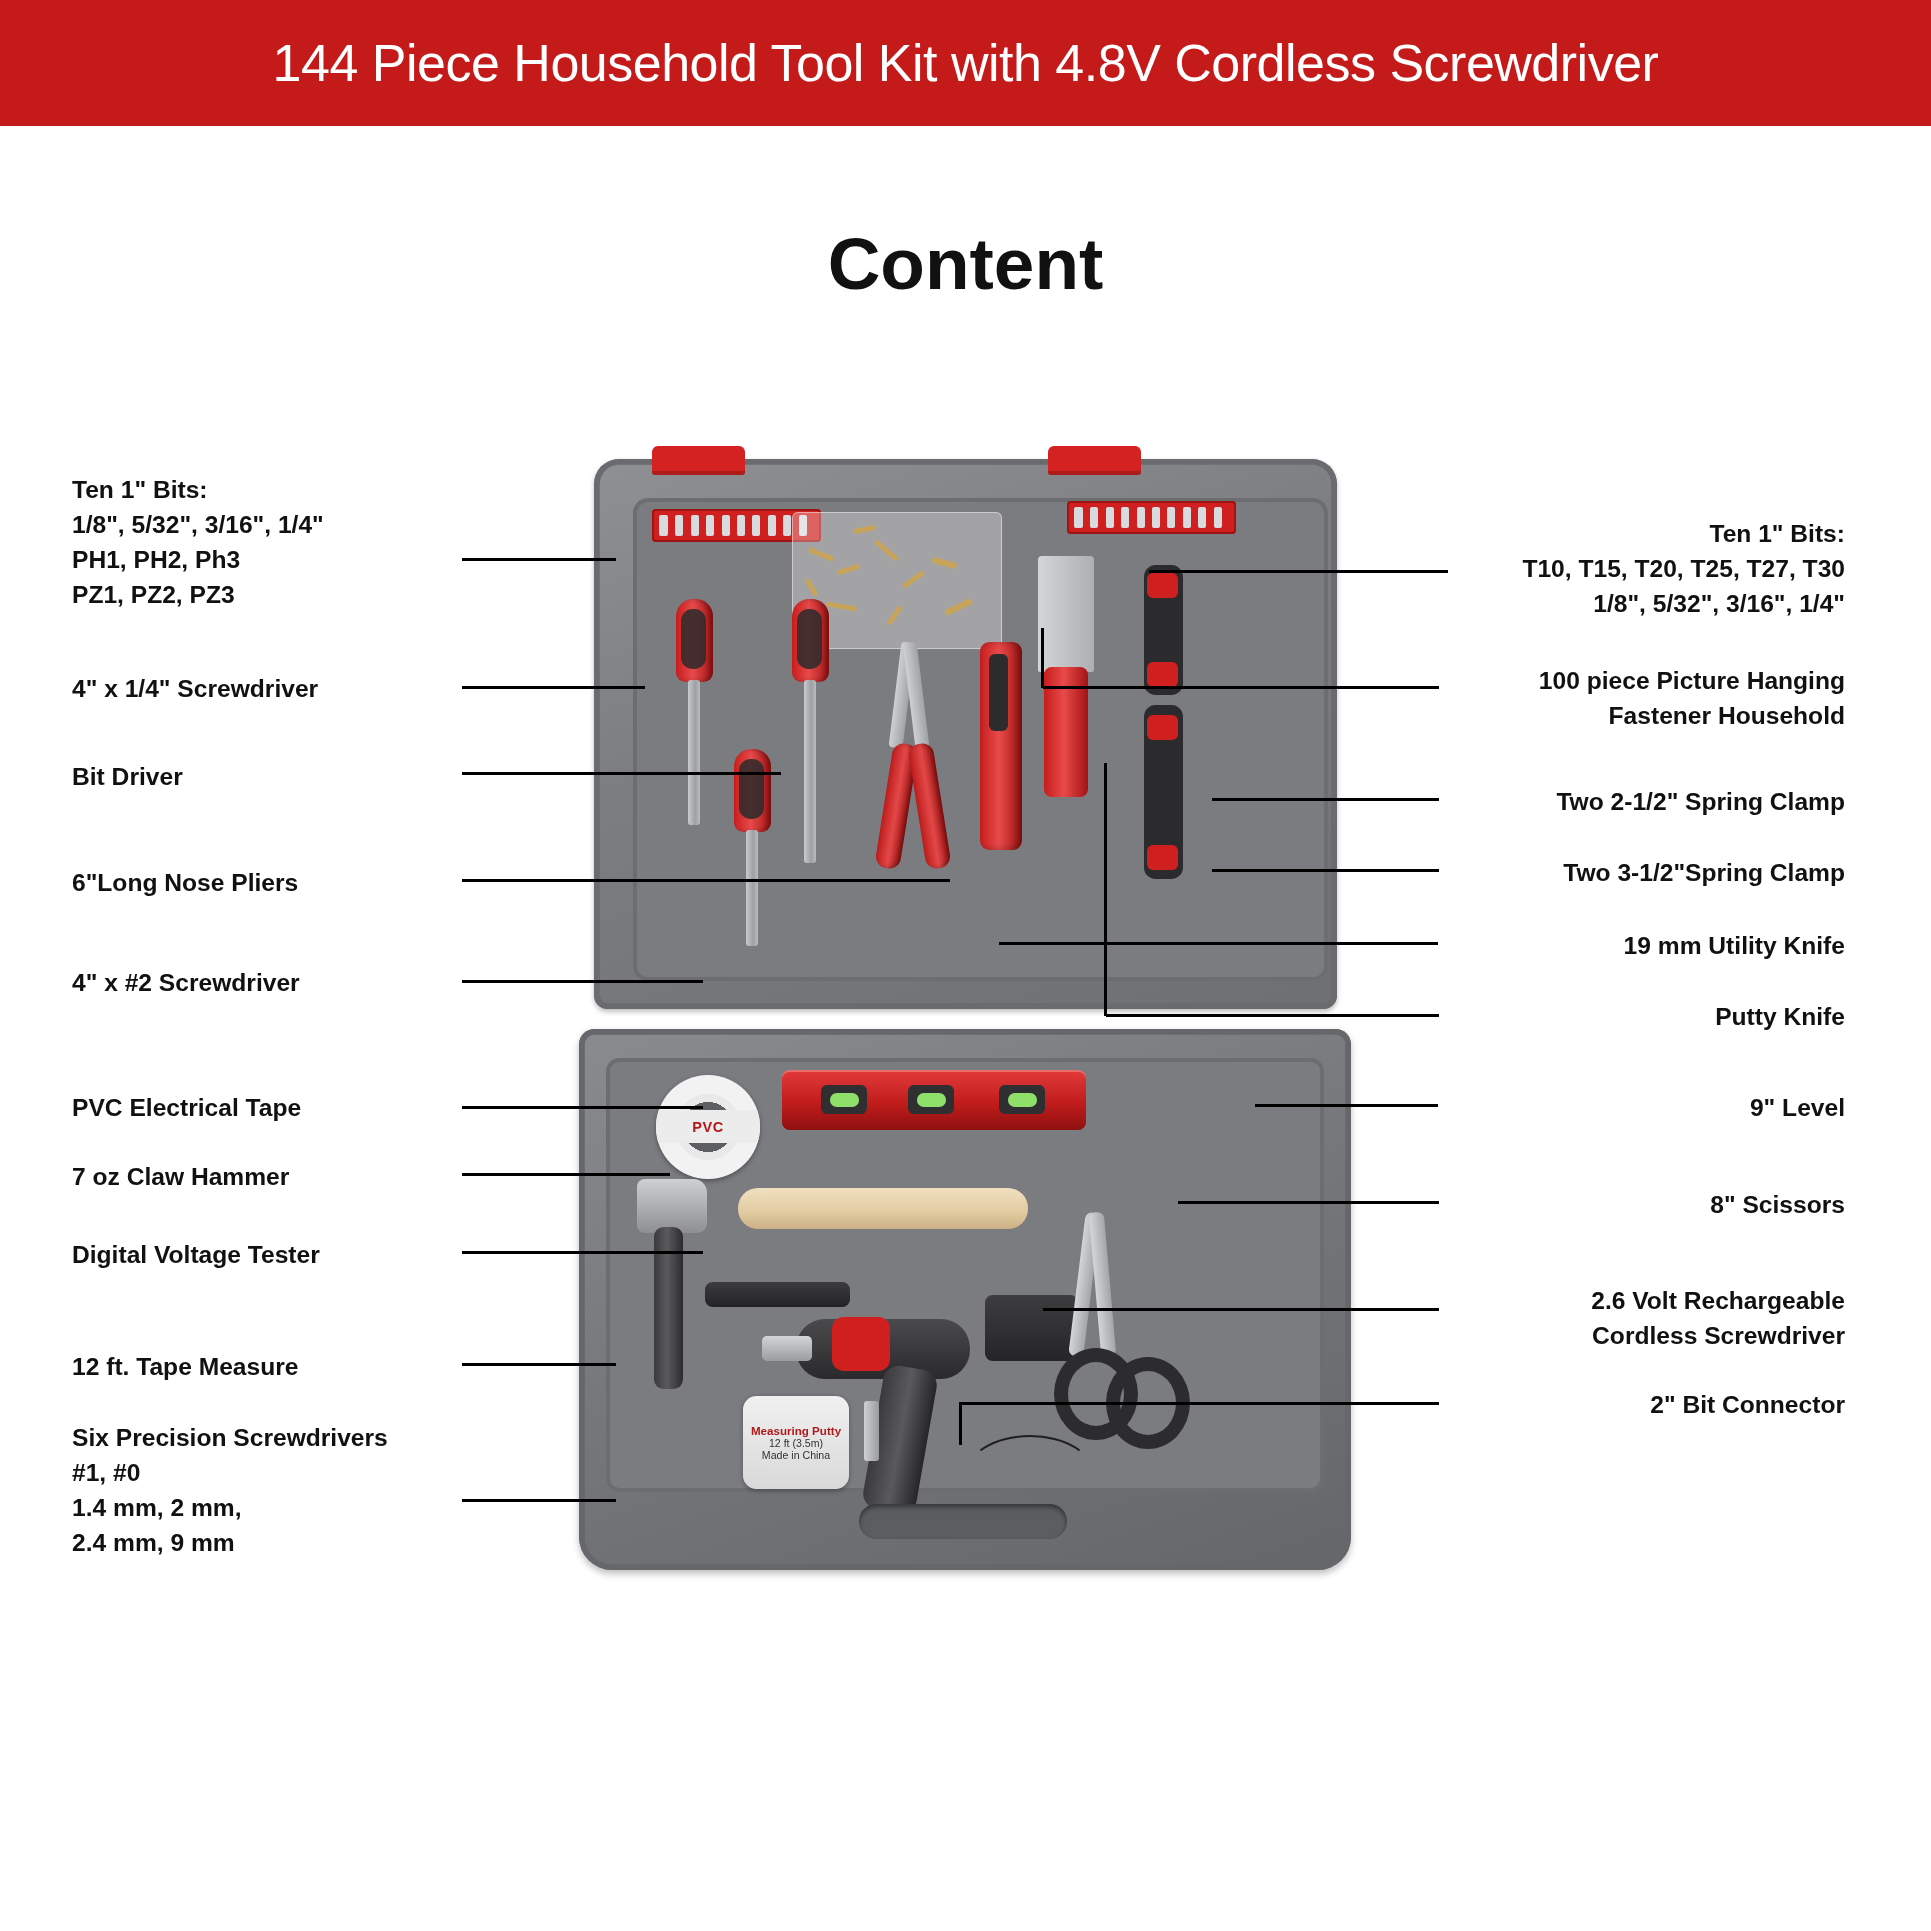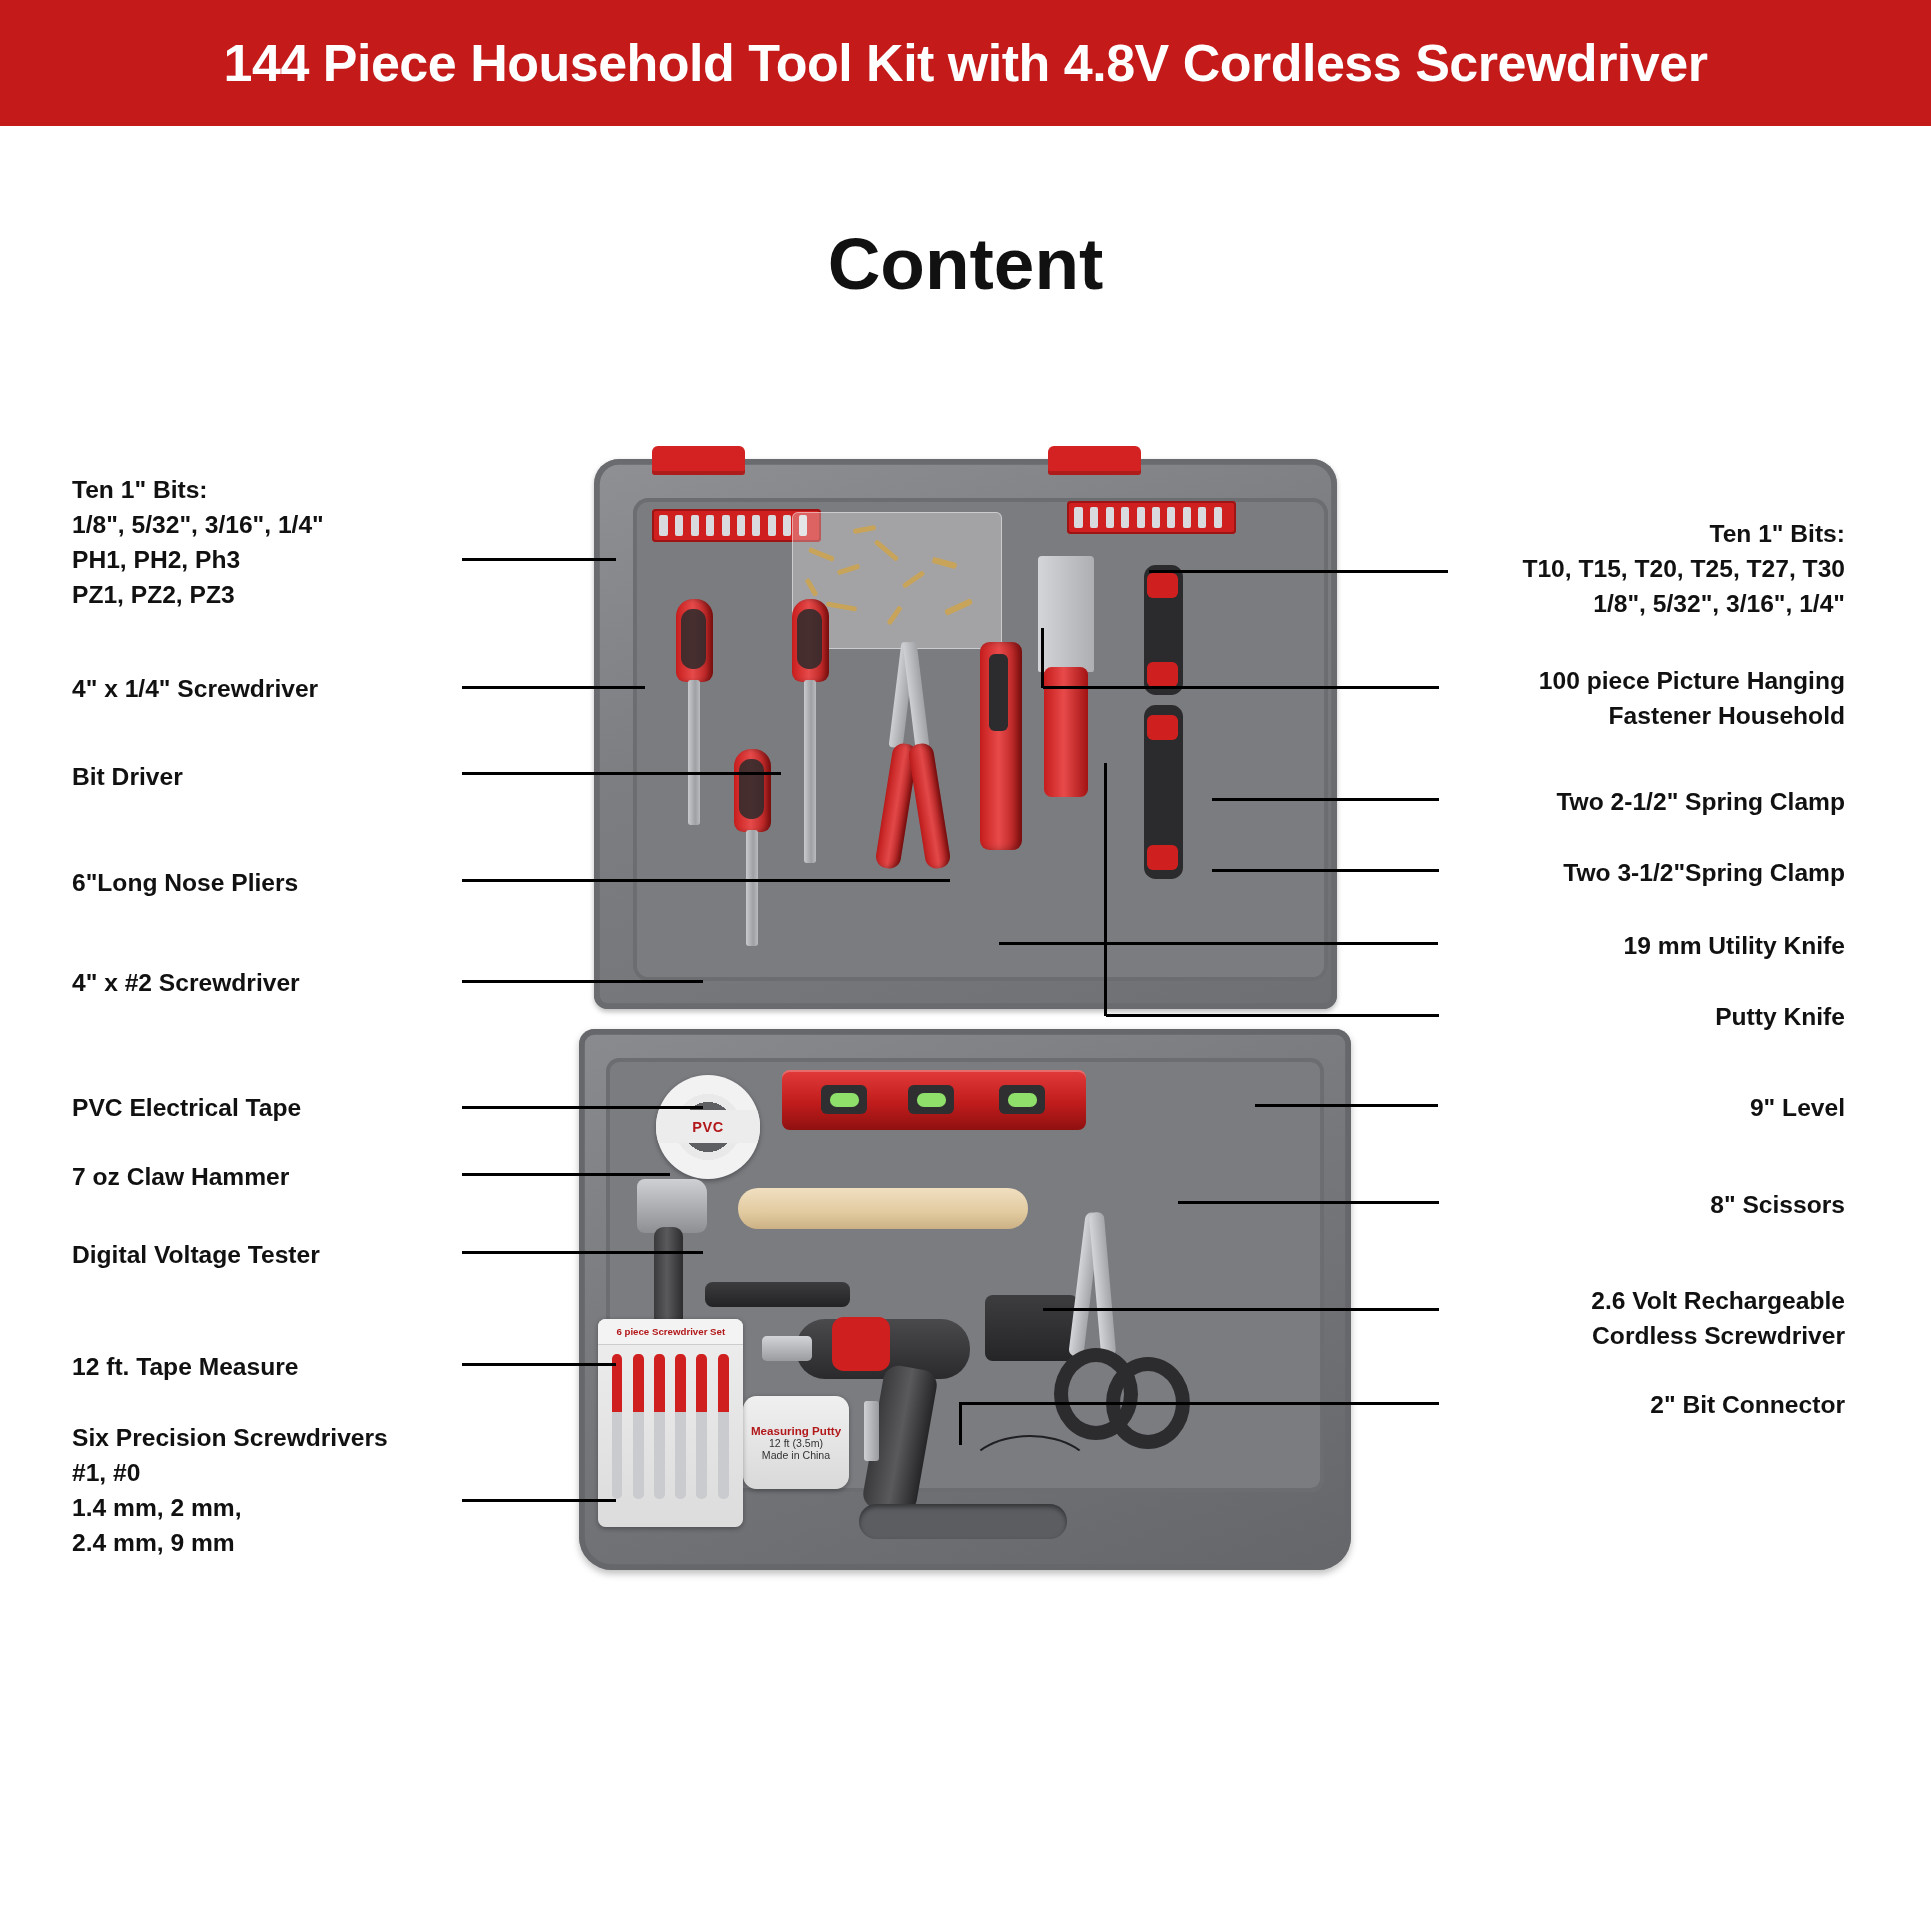--- a/index.html
+++ b/index.html
@@ -21,21 +21,21 @@
     width: 1931px;
     height: 126px;
     background: #c51a1a;
     display: flex;
     align-items: center;
     justify-content: center;
   }
   .banner-title {
     color: #ffffff;
     font-size: 52px;
-    font-weight: bold;
+    font-weight: normal;
     letter-spacing: -0.5px;
     text-align: left;
     white-space: nowrap;
   }
   
   .content-heading {
     position: absolute;
     left: 0;
     top: 222px;
     width: 1931px;
@@ -498,29 +498,20 @@
     <div class="sc-ring" style="left:527px; top:328px;"></div>
 
     <div class="tm" style="left:164px; top:367px;">
       <div class="tm-t">Measuring Putty</div>
       <div class="tm-s">12 ft (3.5m)</div>
       <div class="tm-s">Made in China</div>
     </div>
 
     <div class="bit-conn" style="left:285px; top:372px;"></div>
 
-    <div class="prec-case" style="left:19.3px; top:290px;">
-      <div class="pc-head">6 piece Screwdriver Set</div>
-      <div class="pc-driver" style="left:13.5px; top:35px;"></div>
-      <div class="pc-driver" style="left:35px; top:35px;"></div>
-      <div class="pc-driver" style="left:56px; top:35px;"></div>
-      <div class="pc-driver" style="left:77px; top:35px;"></div>
-      <div class="pc-driver" style="left:98px; top:35px;"></div>
-      <div class="pc-driver" style="left:120px; top:35px;"></div>
-    </div>
 
     <div class="handle-slot" style="left:280px; top:475px;"></div>
   </div>
 </div>
 
 <div class="label left" style="left:72px; top:473px; width:367px;">Ten 1" Bits:
 1/8", 5/32", 3/16", 1/4"
 PH1, PH2, Ph3
 PZ1, PZ2, PZ3</div>
 <div class="leader" style="left:462px; top:558px; width:154px;"></div>

